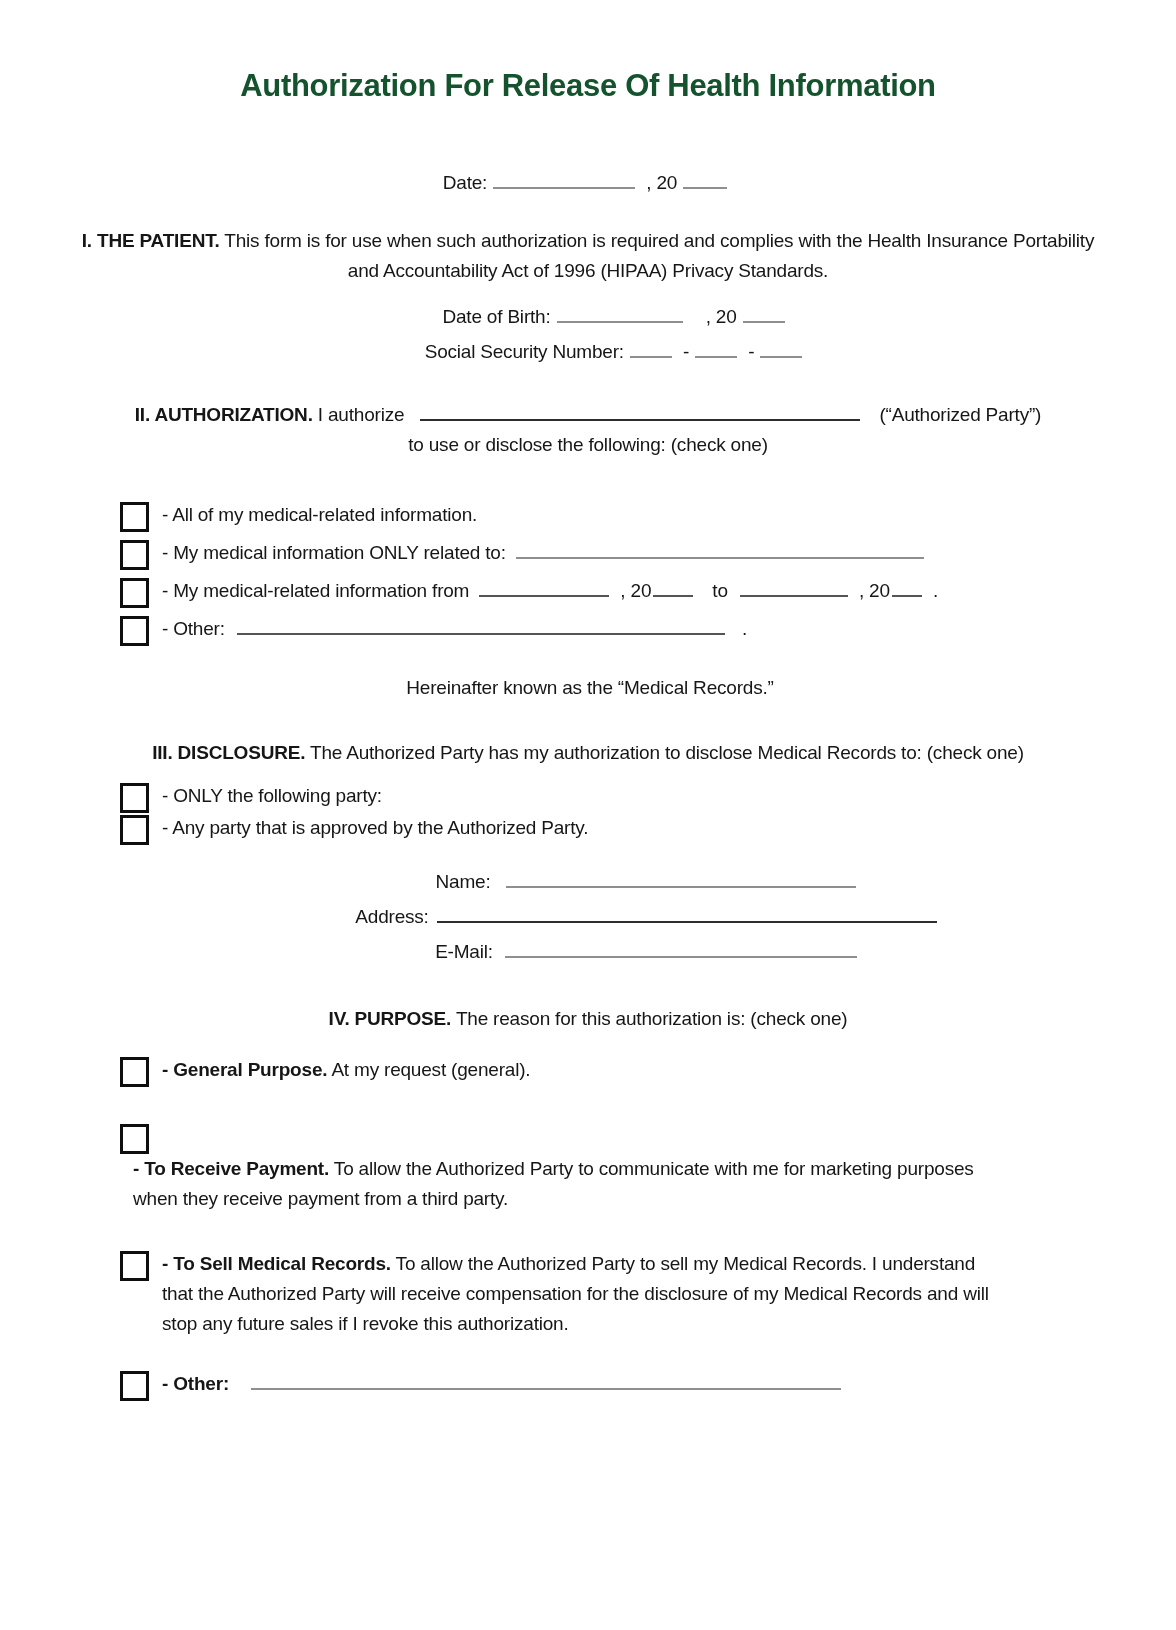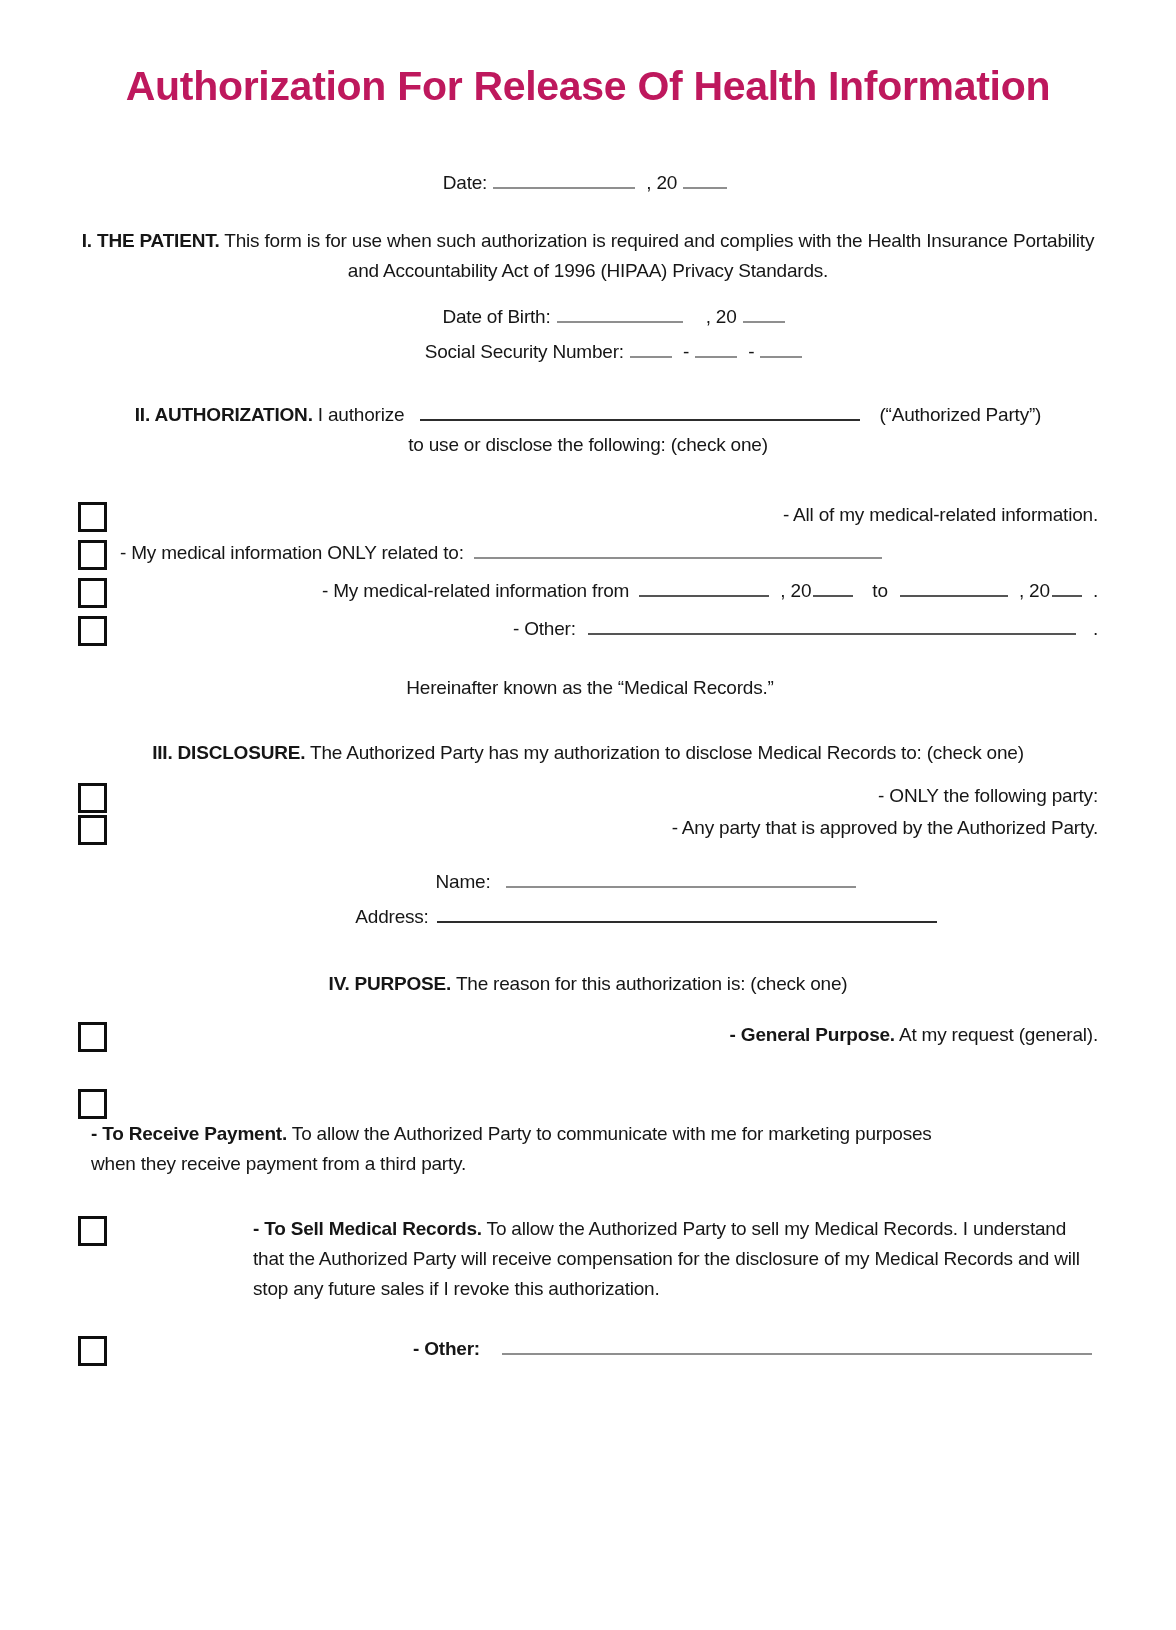--- a/index.html
+++ b/index.html
@@ -5,34 +5,34 @@
   html,body{margin:0;padding:0;}
   body{
     width:1176px;height:1630px;background:#ffffff;
     font-family:"Liberation Sans",sans-serif;
     color:#161616;
     -webkit-font-smoothing:antialiased;
   }
   .page{padding:0 78px;font-size:19px;line-height:30px;letter-spacing:-0.2px;}
   .title{
     margin:66px 0 0 0;text-align:center;
-    font-size:41px;line-height:40px;font-weight:bold;color:#be185d;
+    font-size:31px;line-height:40px;font-weight:bold;color:#14532d;
     letter-spacing:-0.3px;
   }
   p{margin:0;text-align:center;}
   b,strong{font-weight:bold;}
   
   .bl{
     display:inline-block;height:17px;vertical-align:baseline;
     border-bottom:2px solid #2d2d2d;margin:0 6px;
   }
   .bl.lt{border-bottom-color:#8f8f8f;}
   .bl.md{border-bottom-color:#555555;}
   
-  .cbrow{display:flex;align-items:flex-start;justify-content:space-between;}
+  .cbrow{display:flex;align-items:flex-start;margin-left:42px;}
   .cb{
     flex:0 0 auto;display:inline-block;width:23px;height:24px;
     border:3px solid #0e0e0e;background:#ffffff;margin-top:2px;
   }
   .cbtext{margin-left:13px;}
   .cbgap{margin-top:6px;}
   .nowrap{white-space:nowrap;}
   
   .date-row{margin-top:62px;}
   .sec1{margin-top:28px;max-width:1020px;}
@@ -137,20 +137,23 @@
     </div>
   </div>
 
   <div class="fields3">
     <p class="frow nowrap">
       <span>Name:</span><span class="bl lt" style="width:350px;margin-left:16px"></span>
     </p>
     <p class="frow nowrap">
       <span>Address:</span><span class="bl" style="width:500px;margin-left:8px"></span>
     </p>
+    <p class="frow nowrap">
+      <span>E-Mail:</span><span class="bl lt" style="width:352px;margin-left:12px"></span>
+    </p>
   </div>
 
   <p class="sec4">
     <strong>IV. PURPOSE.</strong>
     <span>The reason for this authorization is: (check one)</span>
   </p>
 
   <div class="cbrow opt4-1">
     <span class="cb"></span>
     <div class="cbtext wrapbox">

